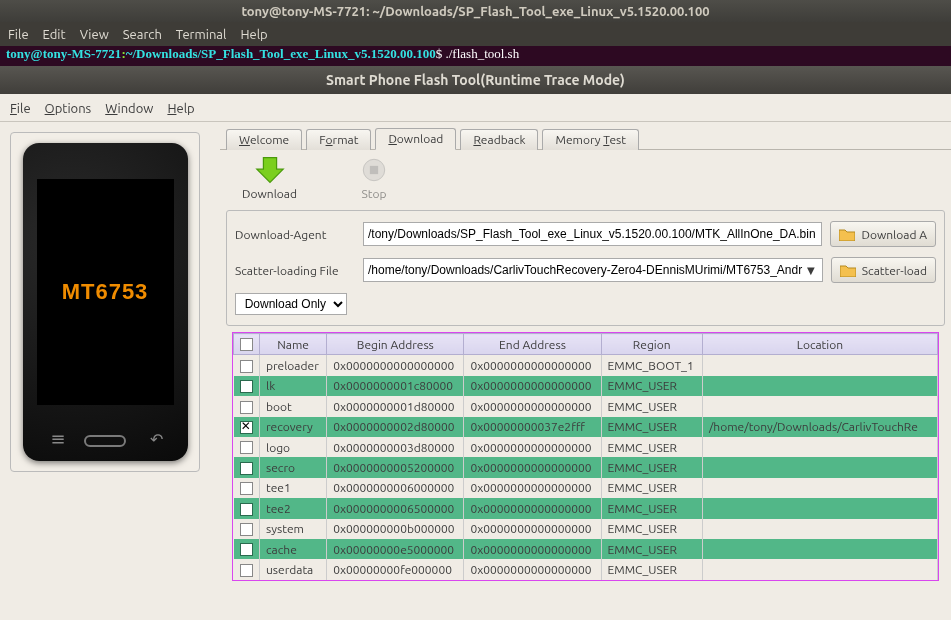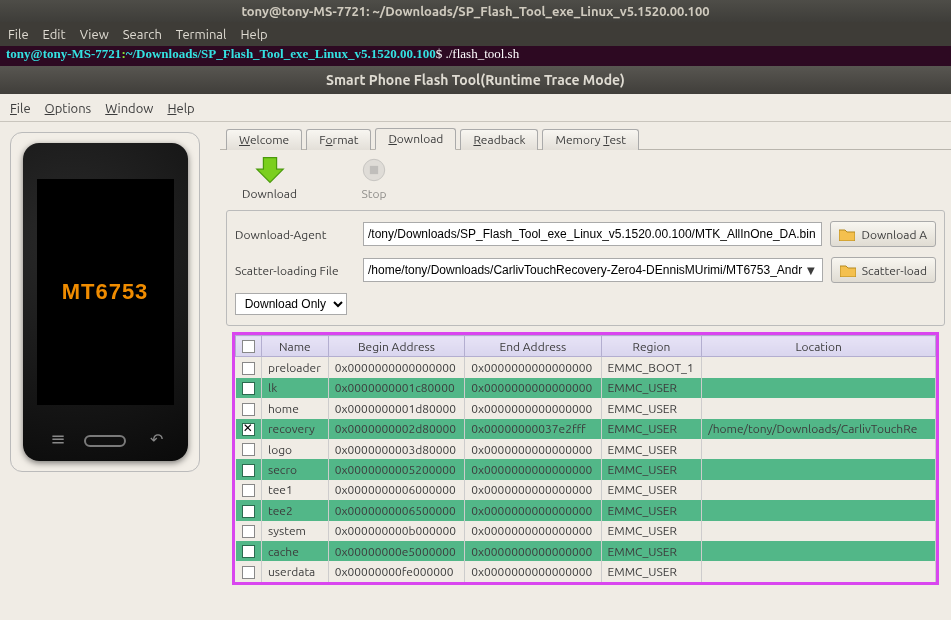--- a/index.html
+++ b/index.html
@@ -52,21 +52,21 @@
   height: 498px;
 }
 .phone-panel {
   width: 220px;
   padding: 10px;
 }
 .phone-frame {
   width: 190px;
   height: 340px;
   border: 1px solid #bbb;
-  border-radius: 12px;
+  border-radius: 4px;
   background: #f2eee7;
   display: flex; align-items: center; justify-content: center;
 }
 .phone {
   width: 165px; height: 318px;
   background: radial-gradient(circle at 30% 30%, #2a2a2a, #0a0a0a);
   border-radius: 16px;
   position: relative;
   box-shadow: 0 2px 6px rgba(0,0,0,.5);
 }
@@ -120,21 +120,21 @@
   border: 1px solid #aaa; border-radius: 3px;
   background: linear-gradient(#f8f6f0, #e0dcd3);
   height: 26px; padding: 0 8px; font-size: 12px;
   white-space: nowrap;
 }
 .folder-icon { width: 16px; height: 13px; }
 .dropdown {
   border: 1px solid #aaa; background: #fff; height: 22px;
   padding: 0 4px; font-size: 12px; font-family: Arial; text-align: right;
 }
-.table-wrap { margin: 0 12px; border: 3px solid #d946ef; overflow: hidden; }
+.table-wrap { margin: 0 12px; border: 1px solid #d946ef; overflow: hidden; }
 table { border-collapse: collapse; width: 100%; font-size: 12px; }
 th {
   background: linear-gradient(#e7e3f6, #d9d5ee);
   border: 1px solid #b3aed0;
   padding: 3px 6px; font-weight: normal;
   text-align: center;
 }
 td {
   border-right: 1px solid #ccc;
   padding: 3px 6px;
@@ -268,21 +268,21 @@
             <tr class="alt">
               <td><span class="cb"></span></td>
               <td>lk</td>
               <td>0x0000000001c80000</td>
               <td>0x0000000000000000</td>
               <td>EMMC_USER</td>
               <td></td>
             </tr>
             <tr>
               <td><span class="cb"></span></td>
-              <td>home</td>
+              <td>boot</td>
               <td>0x0000000001d80000</td>
               <td>0x0000000000000000</td>
               <td>EMMC_USER</td>
               <td></td>
             </tr>
             <tr class="alt">
               <td><span class="cb checked"></span></td>
               <td>recovery</td>
               <td>0x0000000002d80000</td>
               <td>0x00000000037e2fff</td>

